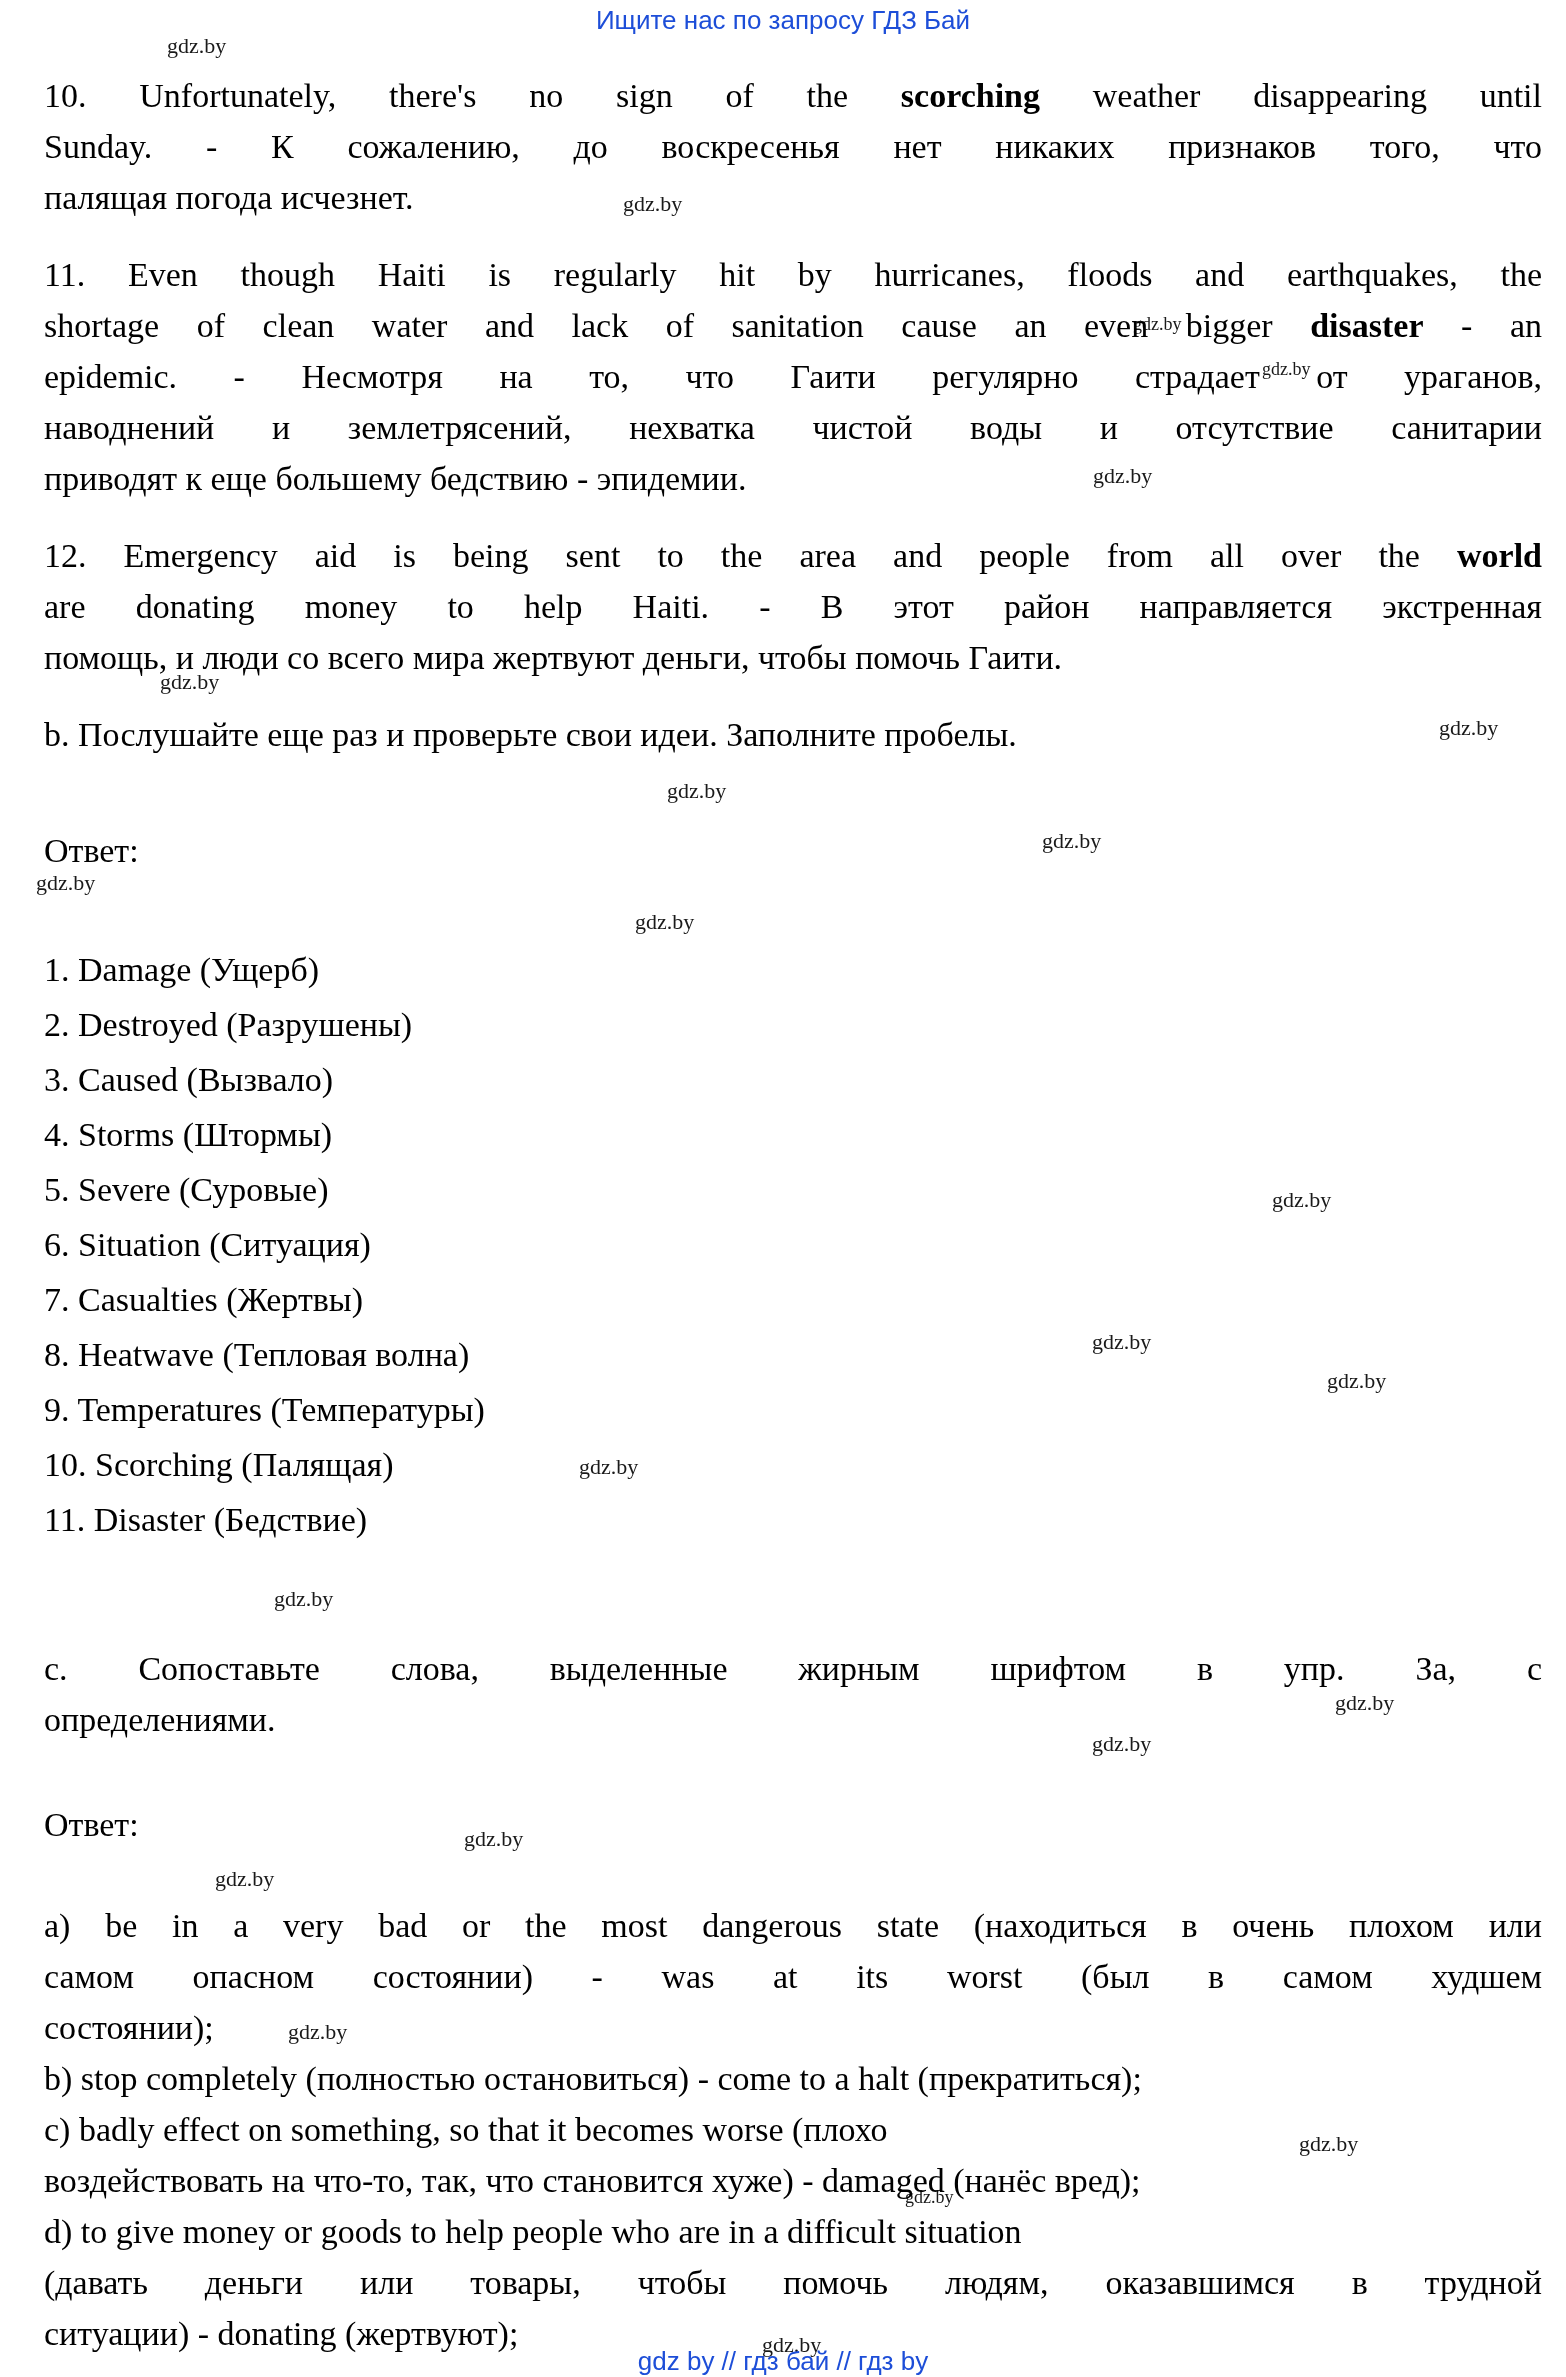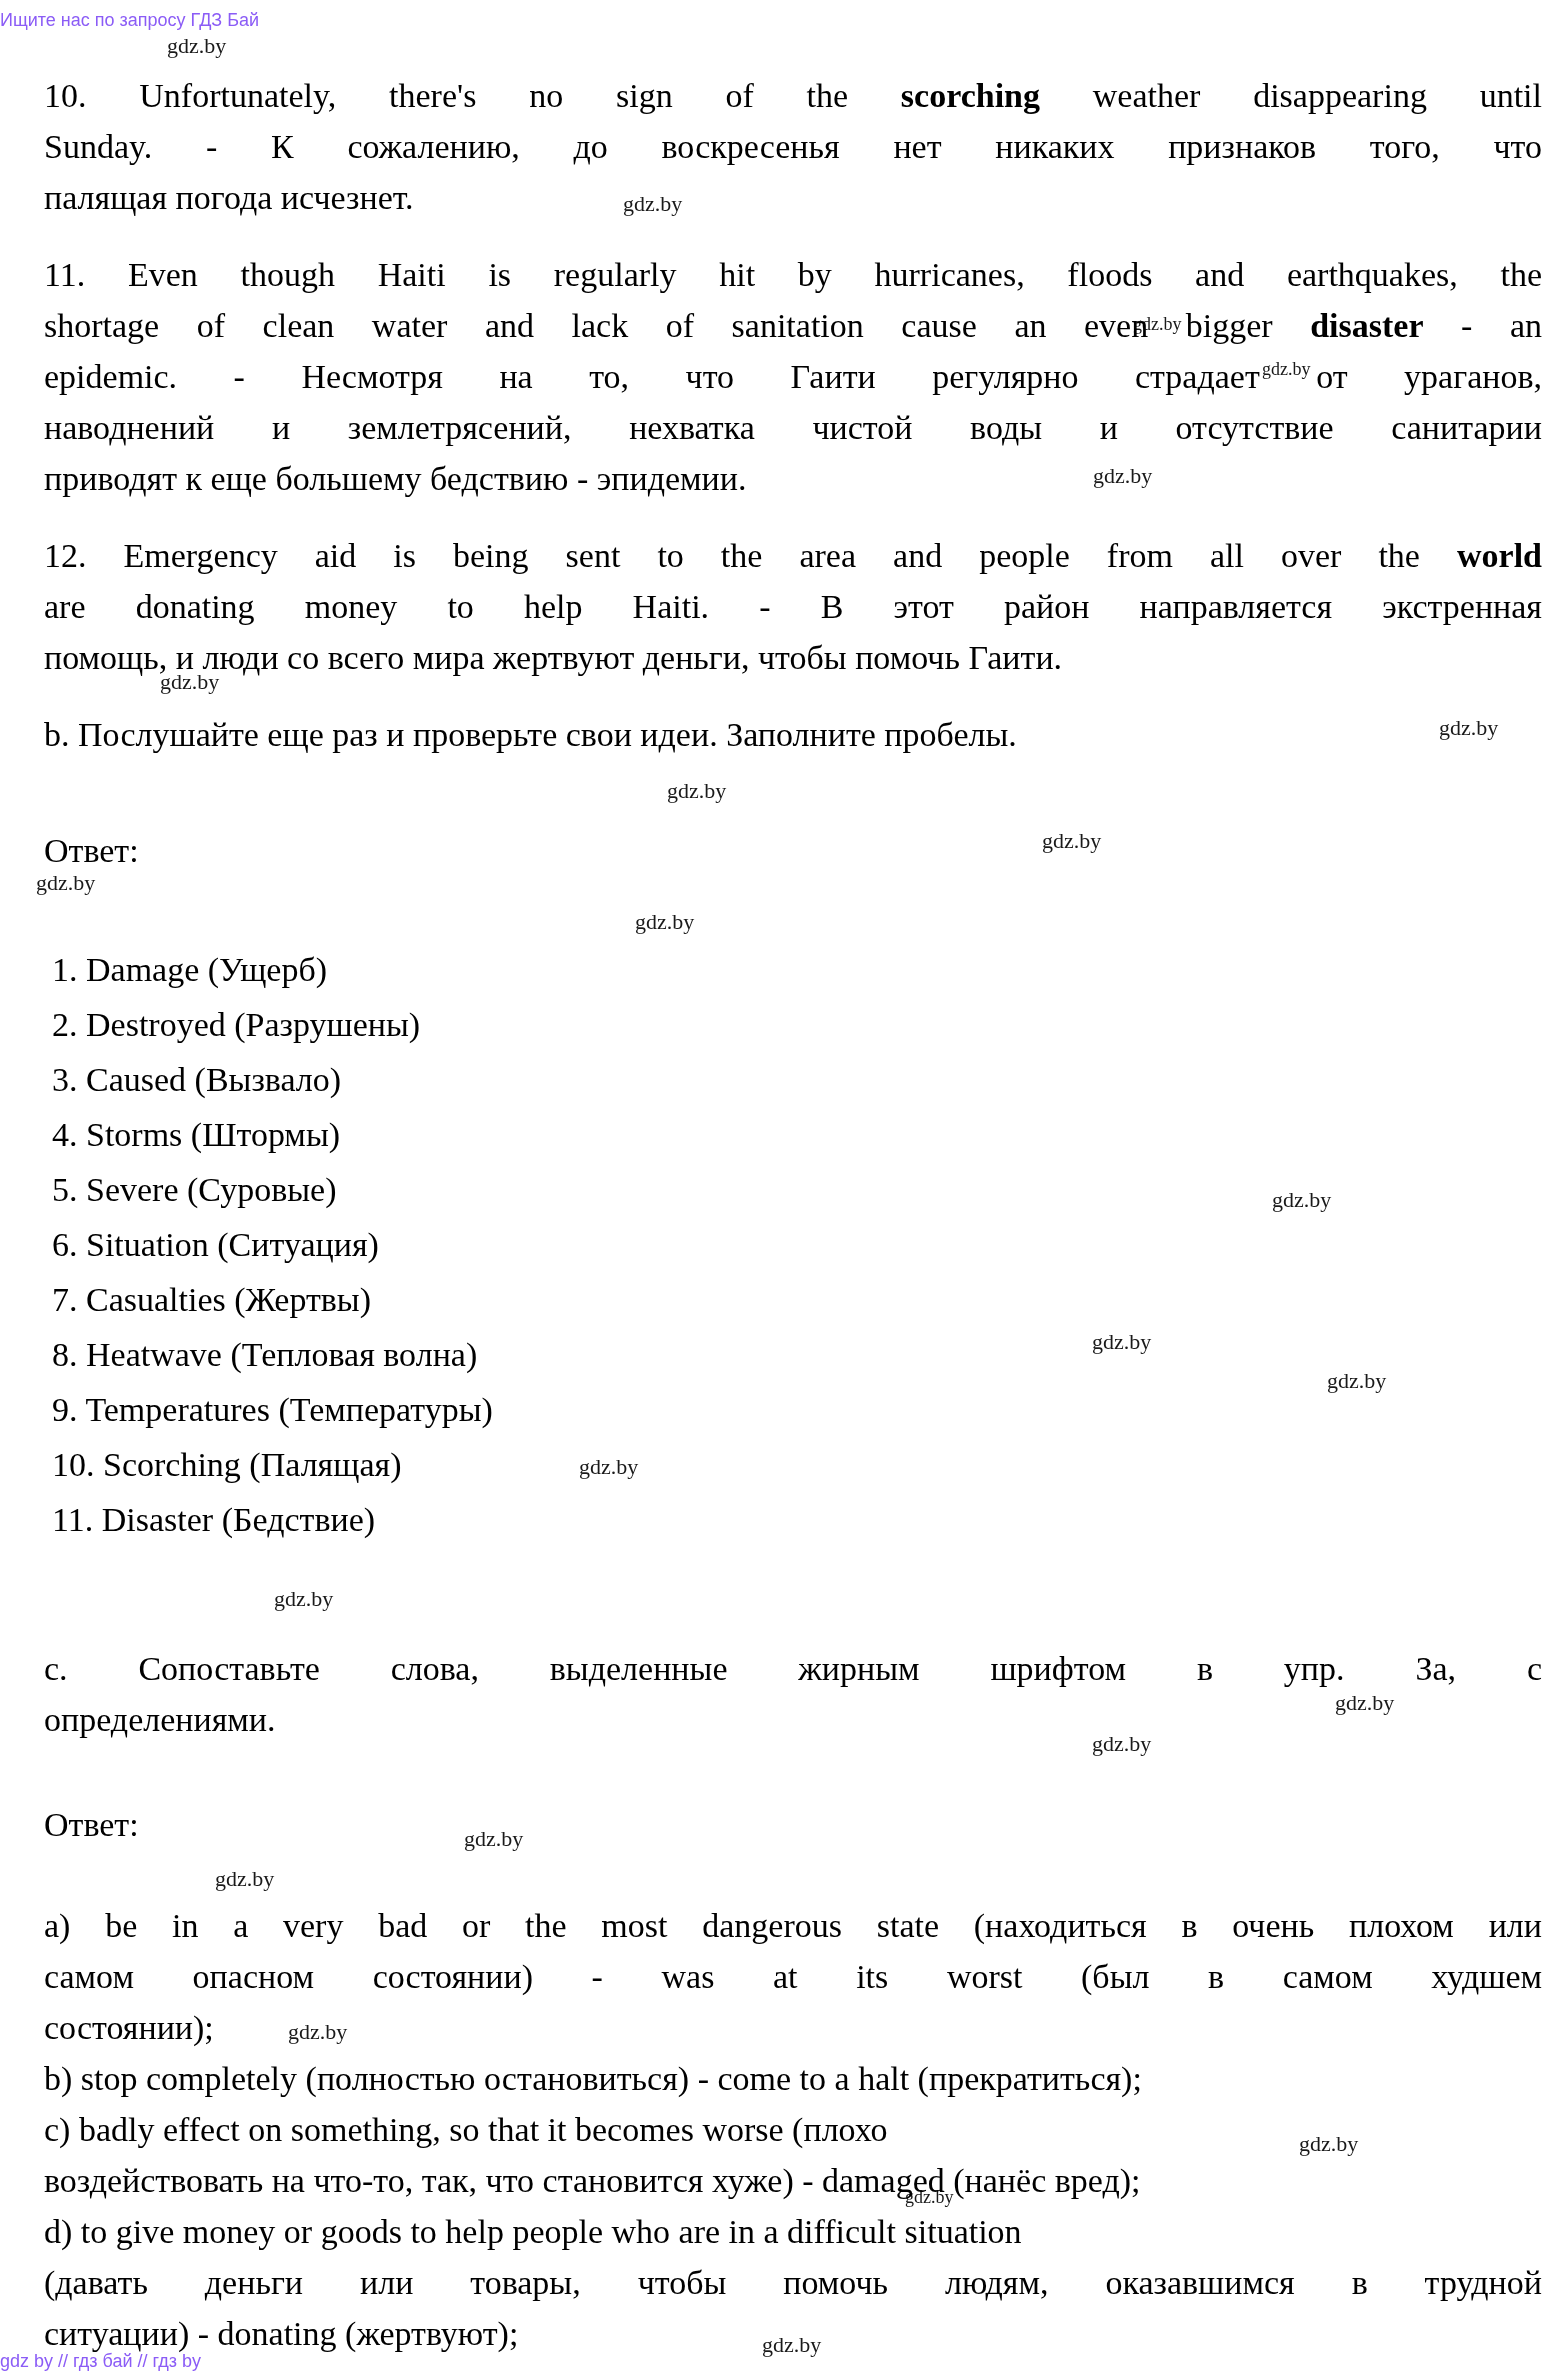--- a/index.html
+++ b/index.html
@@ -11,30 +11,31 @@
     font-family: "Liberation Serif", serif;
     color: #000000;
   }
   .block {
     position: absolute;
     left: 44px;
     width: 1498px;
     font-size: 34px;
   }
   .ln { line-height: 51px; }
-  .list .ln { line-height: 55px; margin-left: 8px; }
+  .list .ln { line-height: 55px; }
   
   .jl { text-align: justify; text-align-last: justify; }
   b { font-weight: bold; }
   .green {
     position: absolute;
     left: 0; width: 1566px;
+    text-align: center;
     font-family: "Liberation Sans", sans-serif;
-    font-size: 18px;
-    color: #8b5cf6;
+    font-size: 26px;
+    color: #1d4ed8;
     line-height: 31px;
   }
   .wm {
     position: absolute;
     font-family: Liberation Serif, serif;
     font-size: 22px;
     line-height: 23.4px;
     color: #1a1a1a;
     white-space: nowrap;
   }

